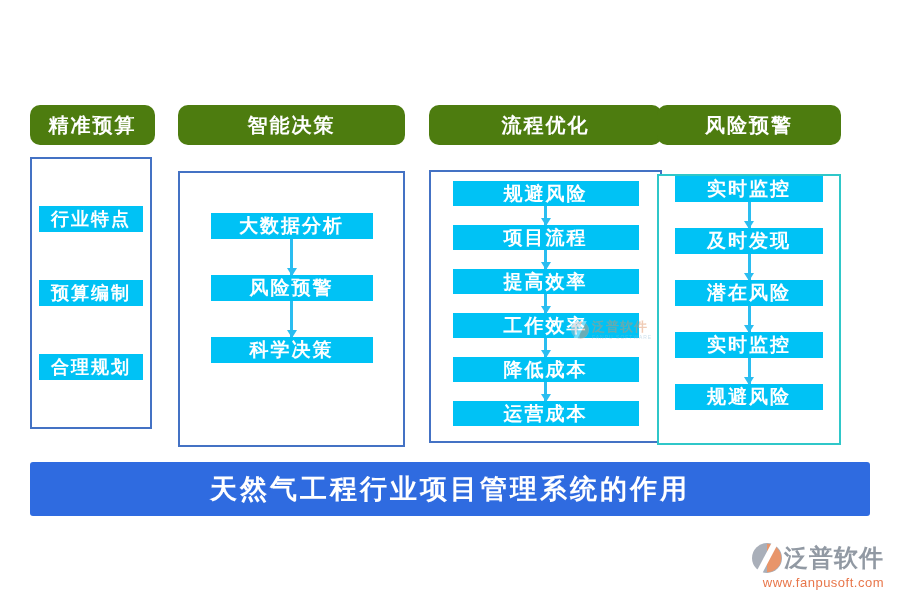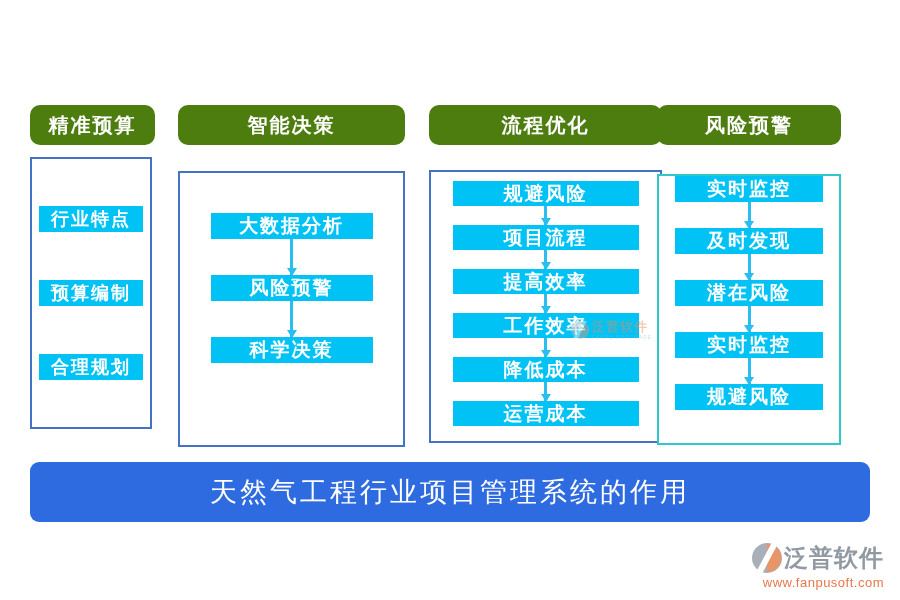--- a/index.html
+++ b/index.html
@@ -68,23 +68,23 @@
     display: flex; align-items: center; gap: 3px;
     opacity: 0.45; pointer-events: none; z-index: 3;
   }
   .wm-icon svg { display: block; }
   .wm-text { display: flex; flex-direction: column; line-height: 1; }
   .wm-name { font-size: 13px; font-weight: bold; color: #e0905e; letter-spacing: 1px; }
   .wm-sub  { font-size: 5px; color: #8fb9d6; letter-spacing: 1px; margin-top: 2px; }
 
   
   .banner {
-    position: absolute; left: 30px; top: 462px; width: 840px; height: 60px;
-    background: #2f6be0; border-radius: 9px;
-    color: #ffffff; font-size: 27px; font-weight: normal; letter-spacing: 3px;
+    position: absolute; left: 30px; top: 462px; width: 840px; height: 54px;
+    background: #2f6be0; border-radius: 3px;
+    color: #ffffff; font-size: 27px; font-weight: bold; letter-spacing: 3px;
     display: flex; align-items: center; justify-content: center;
   }
 
   
   .logo {
     position: absolute; right: 16px; bottom: 10px;
     display: flex; flex-direction: column; align-items: flex-end;
   }
   .logo-row { display: flex; align-items: center; gap: 2px; }
   .logo-icon svg { display: block; }

